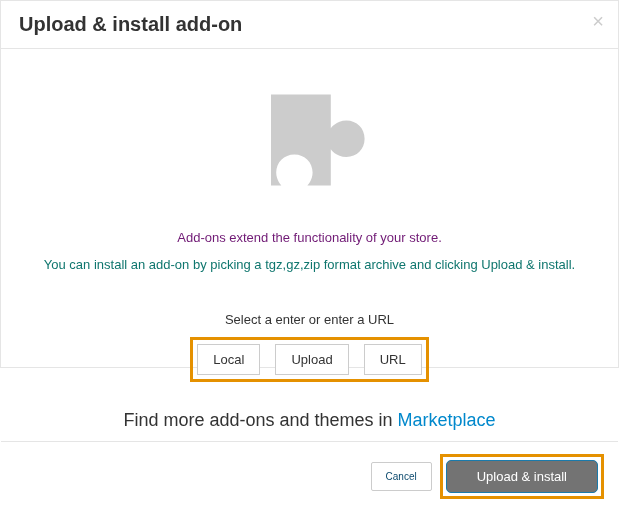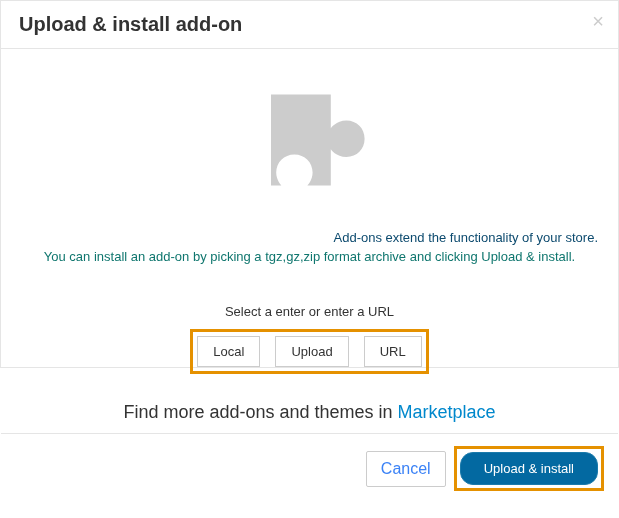--- a/index.html
+++ b/index.html
@@ -43,24 +43,23 @@
     flex: 1;
     padding: 20px 20px 10px 20px;
     text-align: center;
     font-size: 13px;
     color: #333;
   }
   .puzzle-wrap {
     margin: 10px auto 18px auto;
   }
   .desc1 {
-    margin: 10px 0 4px 0;
+    margin: 10px 0 12px 0;
     font-size: 13px;
-    color: #0c4a6e;
-    text-align: right;
+    color: #701a75;
   }
   .desc2 {
     margin: 0 0 40px 0;
     font-size: 13px;
     color: #0f766e;
   }
   .select-label {
     font-size: 13px;
     margin-bottom: 10px;
   }
@@ -97,38 +96,38 @@
     border-top: 1px solid #e5e5e5;
     padding: 12px 14px;
     display: flex;
     justify-content: flex-end;
     align-items: center;
     gap: 8px;
   }
   .btn-cancel {
     border: 1px solid #ccc;
     background: #fff;
-    color: #3b82f6;
+    color: #0c4a6e;
     padding: 8px 14px;
-    font-size: 16px;
+    font-size: 10px;
     border-radius: 2px;
     cursor: pointer;
   }
   .highlight-footer {
     border: 3px solid #e59100;
     padding: 3px;
     display: inline-block;
   }
   .btn-primary {
-    background: #0369a1;
+    background: #737373;
     color: #fff;
     border: 1px solid #1a7aab;
-    padding: 8px 23px;
+    padding: 8px 30px;
     font-size: 13px;
-    border-radius: 13px;
+    border-radius: 5px;
     cursor: pointer;
   }
 </style>
 </head>
 <body>
 
 <div class="modal">
 
   <div class="modal-header">
     <h3 class="modal-title">Upload &amp; install add-on</h3>

